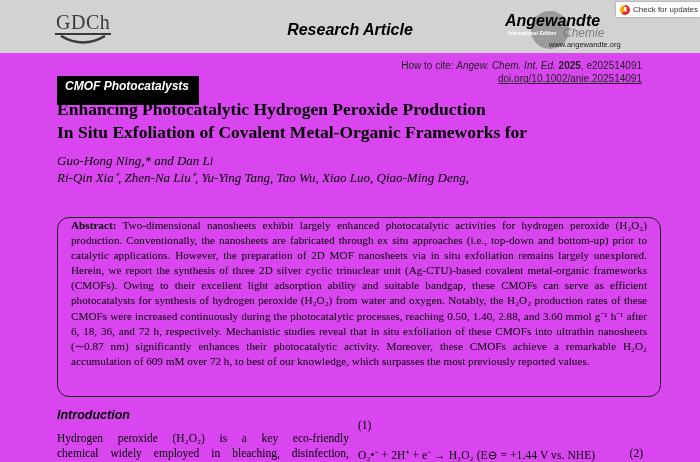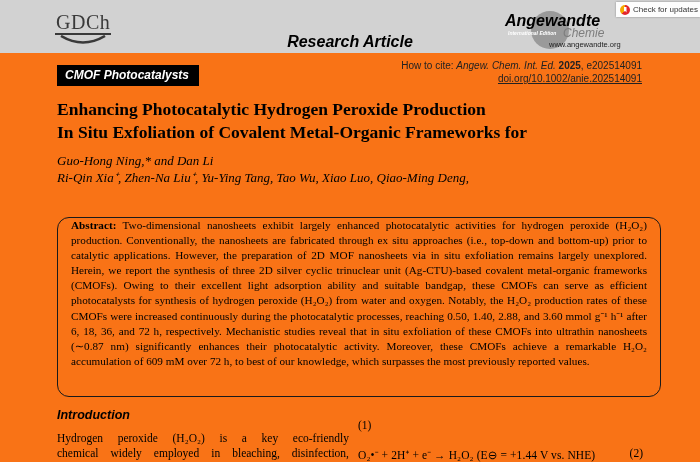--- a/index.html
+++ b/index.html
@@ -1,39 +1,39 @@
 <!DOCTYPE html>
 <html><head>
 <meta charset="utf-8">
 <style>
   * { margin: 0; padding: 0; box-sizing: border-box; }
   html, body { width: 700px; height: 462px; overflow: hidden; background: #fff; }
   #page {
-    position: relative; width: 700px; height: 462px; background: #f97316;
+    position: relative; width: 700px; height: 462px; background: #d946ef;
     font-family: "Liberation Serif", serif; color: #111;
   }
 
   
   .band {
     position: absolute; left: 0; top: 0; width: 700px; height: 53px;
     background: #d2d2d2;
   }
   .gdch {
     position: absolute; left: 55px; top: 11px; width: 56px; text-align: center;
     color: #3a3a3a;
   }
   .gdch-text {
     font-family: "Liberation Serif", serif; font-size: 20px; letter-spacing: 0.5px;
     border-bottom: 2px solid #3a3a3a; display: inline-block; padding: 0 1px 0 1px; line-height: 22px;
   }
   .gdch-arc { display: block; margin: 0 auto; }
   .research-article {
     position: absolute; left: 0; top: 21px; width: 700px; text-align: center;
     font-family: "Liberation Sans", sans-serif; font-weight: bold; font-style: italic;
-    font-size: 16px; color: #000; margin-top: 12px;
+    font-size: 16px; color: #000;
   }
   .ange { position: absolute; left: 505px; top: 12px; width: 160px; height: 40px; }
   .ange-circle {
     position: absolute; left: 26px; top: -1px; width: 38px; height: 38px;
     border-radius: 50%; background: #9a9a9a;
   }
   .ange-l1 {
     position: absolute; left: 0; top: 0;
     font-family: "Liberation Sans", sans-serif; font-weight: bold; font-style: italic;
     font-size: 16px; color: #000; white-space: nowrap;
@@ -72,23 +72,23 @@
   .cite {
     position: absolute; right: 58px; top: 59px; text-align: right;
     font-family: "Liberation Sans", sans-serif; font-size: 10px; color: #222; line-height: 13px;
   }
   .cite .it { font-style: italic; }
   .cite .bd { font-weight: bold; }
   .cite-doi { cursor: pointer; text-decoration: underline; }
 
   
   .topic-badge {
-    position: absolute; left: 57px; top: 65px; background: #000; color: #fff;
+    position: absolute; left: 57px; top: 76px; background: #000; color: #fff;
     font-family: "Liberation Sans", sans-serif; font-weight: bold; font-style: italic;
-    font-size: 12px; padding: 3px 10px 4px 8px; line-height: 14px;
+    font-size: 12px; padding: 3px 10px 12px 8px; line-height: 14px;
   }
   .paper-title {
     position: absolute; left: 57px; top: 98px; width: 610px;
     font-weight: bold; font-size: 17.5px; line-height: 23px; color: #000;
   }
   .authors {
     position: absolute; left: 57px; top: 152px; width: 600px;
     font-style: italic; font-size: 13px; line-height: 17px; color: #000;
   }
 

